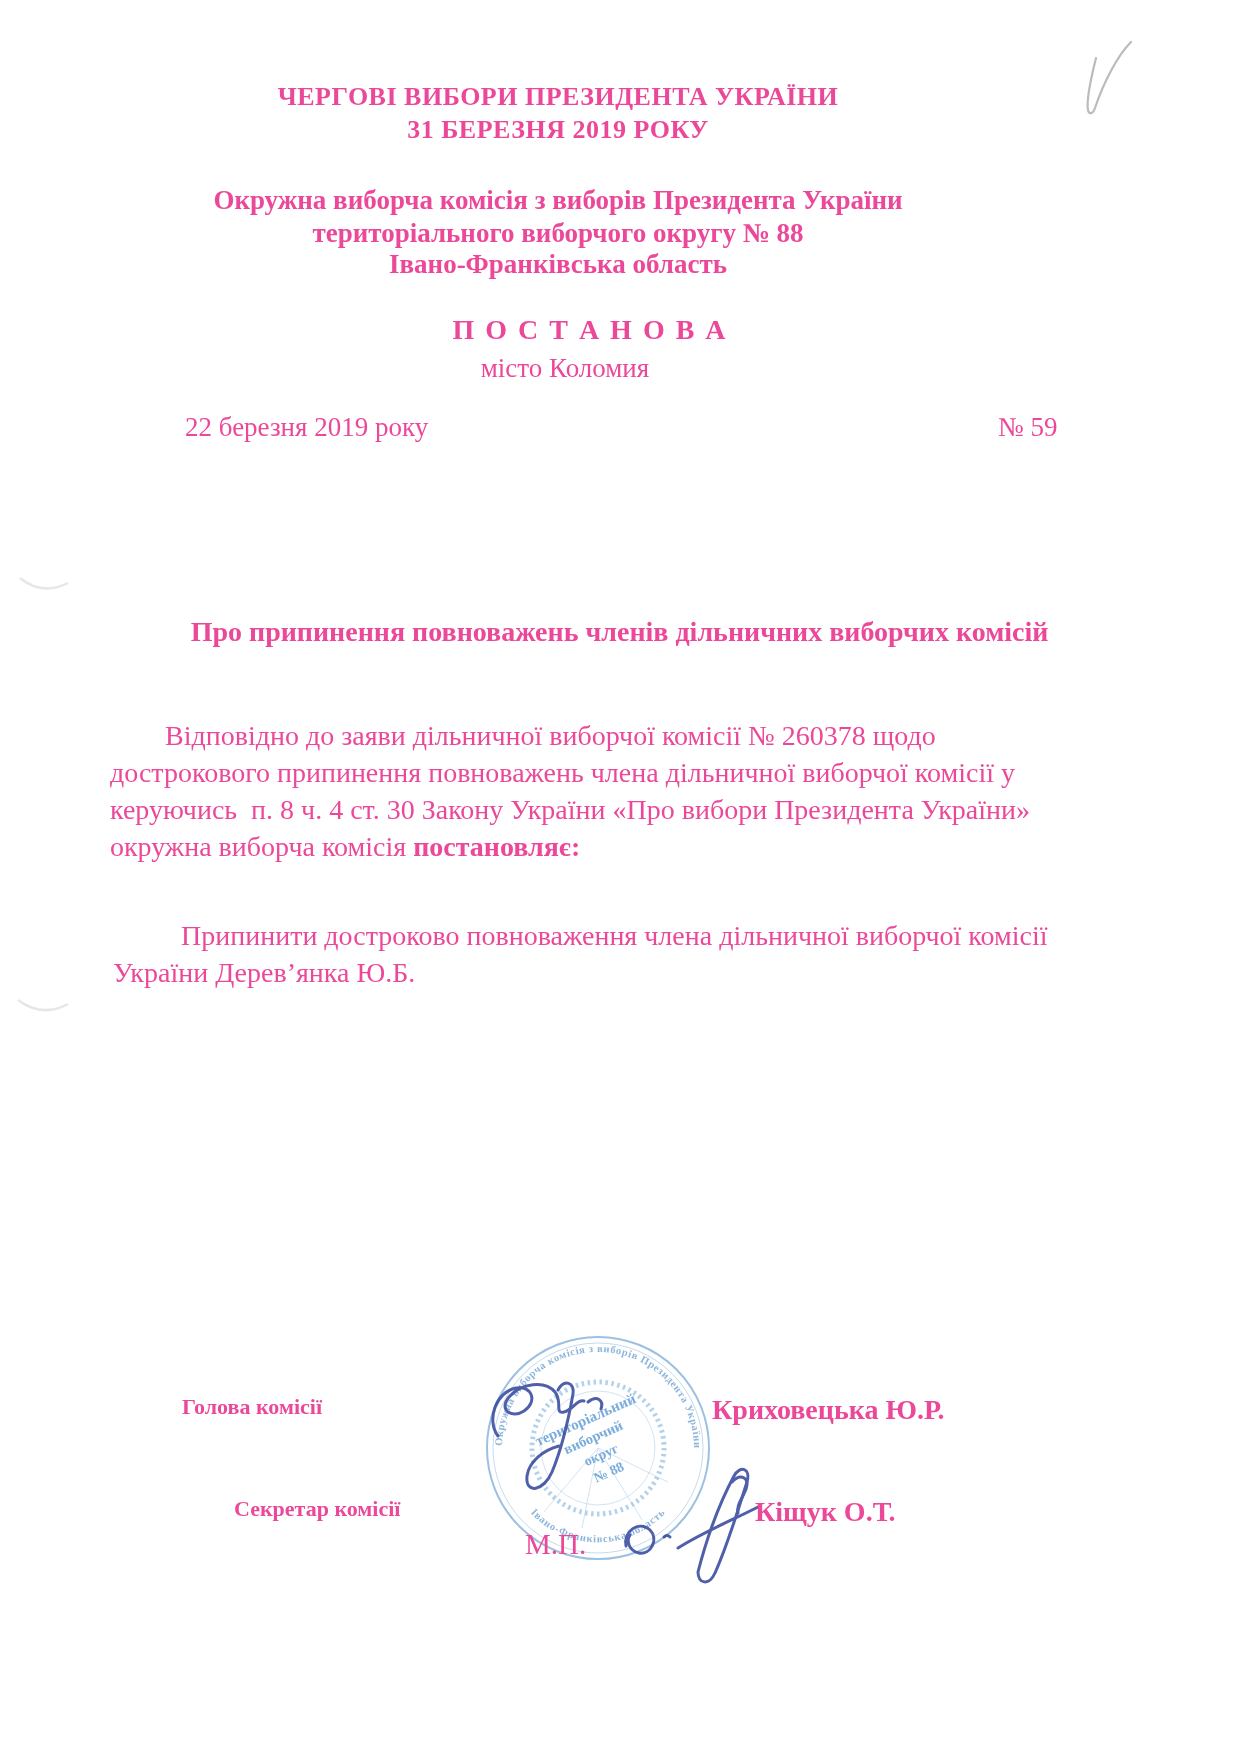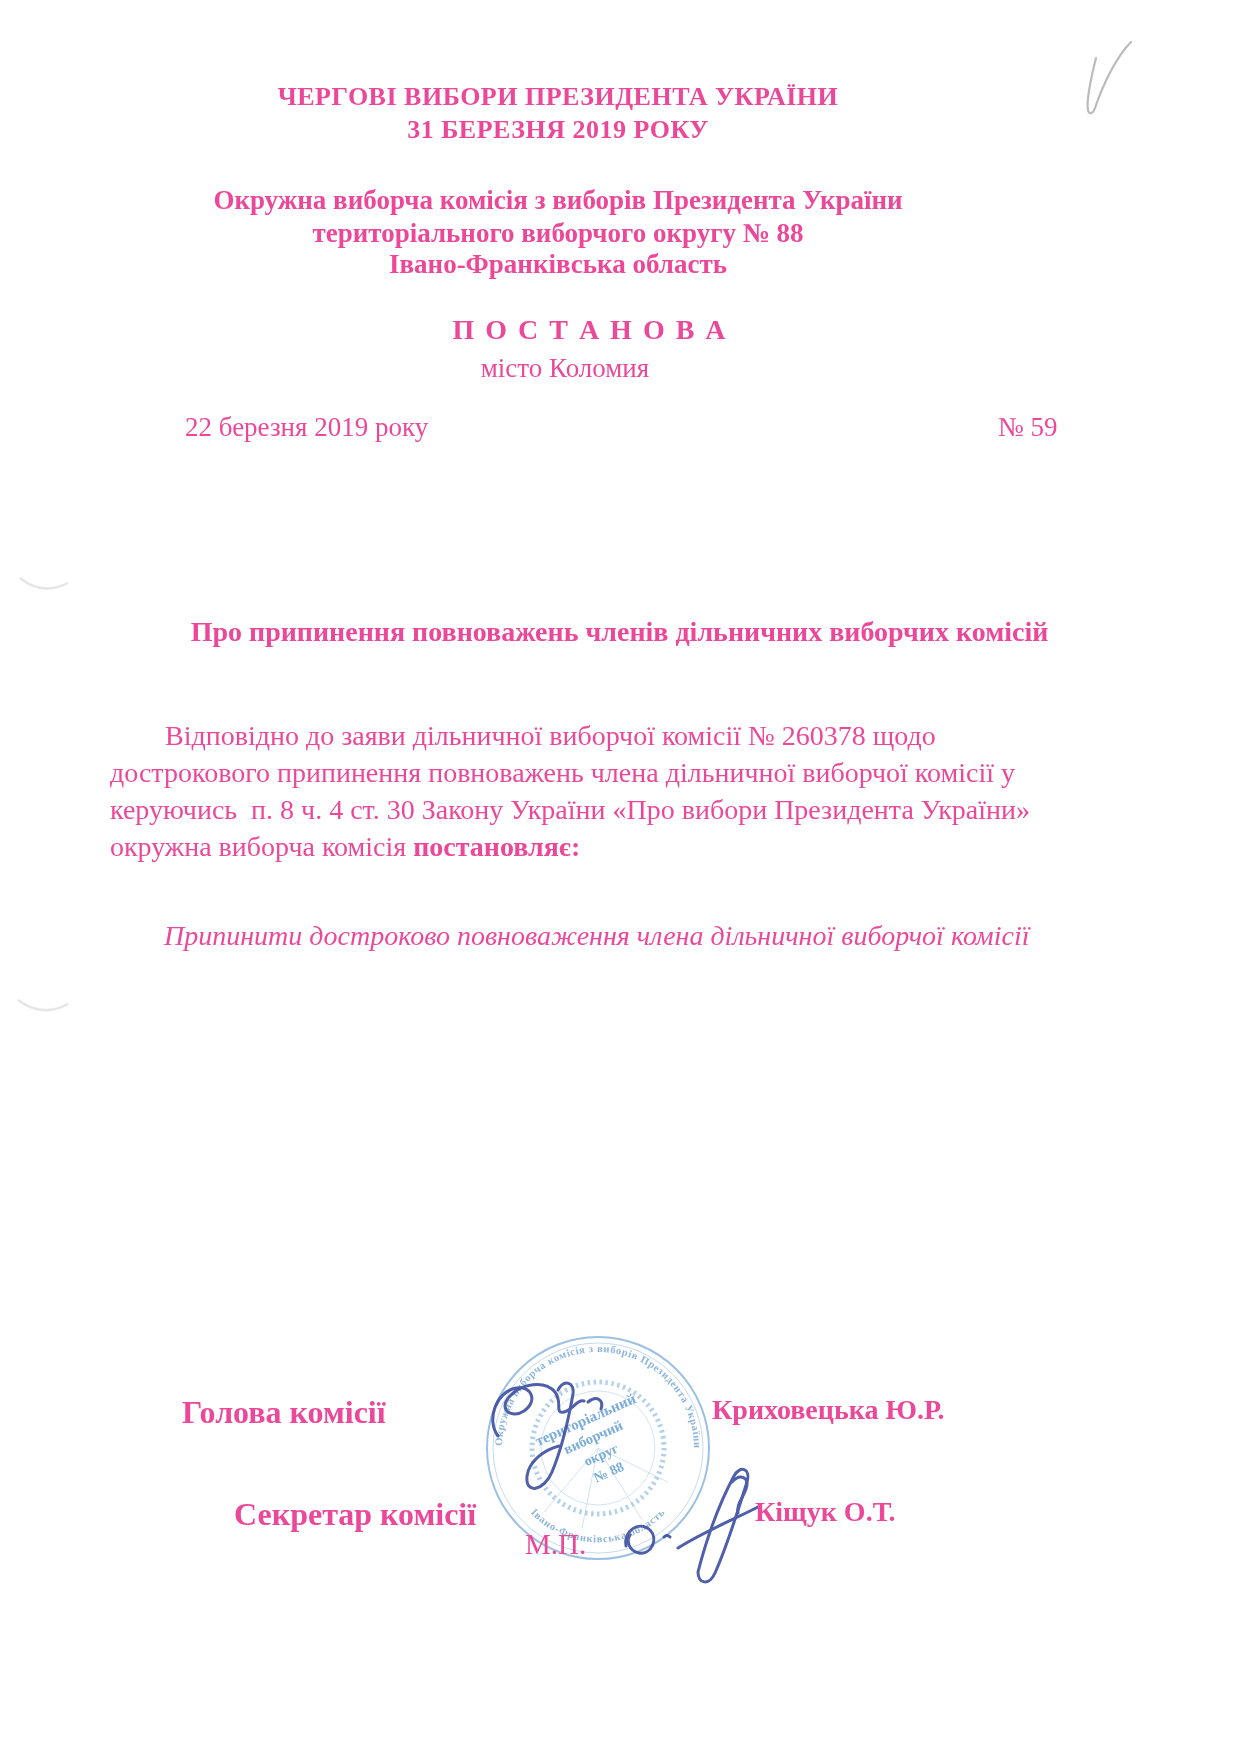--- a/index.html
+++ b/index.html
@@ -13,21 +13,21 @@
     padding-left:20px;
   }
   .abs{position:absolute;}
   .b{font-weight:bold;}
   .ctr{text-align:center;}
   .hdr{left:0;width:1116px;font-size:26px;font-weight:bold;letter-spacing:.5px;text-align:center;}
   .hdr2{left:0;width:1116px;font-size:27px;font-weight:bold;text-align:center;}
   .bodyline{font-size:28px;height:37px;white-space:pre-wrap;}
   .indent1{padding-left:55px;}
   .indent2{padding-left:68px;}
-  .siglabel{font-size:32px;font-weight:bold;}
+  .siglabel{font-size:22px;font-weight:bold;}
   .signame{font-size:28px;font-weight:bold;}
   svg{display:block;}
 </style>
 </head>
 <body>
 
 <div class="page">
 
   <svg class="abs" style="left:0;top:0;" width="1239" height="1752" viewBox="0 0 1239 1752">
     <path d="M 1096 58 c -5 20 -10 42 -8 52 c 1 5 5 4 7 -2 c 8 -24 22 -52 36 -66" fill="none" stroke="#a4a4a4" stroke-width="2.2" stroke-linecap="round" opacity="0.75"></path>
@@ -50,22 +50,23 @@
 
   <div class="abs ctr b" style="left:60px;top:616px;width:1119px;font-size:28px;">Про припинення повноважень членів дільничних виборчих комісій</div>
 
   <div class="abs" style="left:110px;top:720px;width:1035px;">
     <div class="bodyline indent1">Відповідно до заяви дільничної виборчої комісії № 260378 щодо</div>
     <div class="bodyline">дострокового припинення повноважень члена дільничної виборчої комісії у</div>
     <div class="bodyline">керуючись  п. 8 ч. 4 ст. 30 Закону України «Про вибори Президента України»</div>
     <div class="bodyline"><span>окружна виборча комісія </span><span class="b">постановляє:</span></div>
   </div>
 
-  <div class="abs" style="left:96px;top:920px;width:1035px;font-style:italic;">
+  <div class="abs" style="left:113px;top:920px;width:1035px;">
     <div class="bodyline indent2">Припинити достроково повноваження члена дільничної виборчої комісії</div>
+    <div class="bodyline">України Дерев’янка Ю.Б.</div>
   </div>
 
   <svg class="abs" style="left:472px;top:1316px;" width="252" height="262" viewBox="0 0 252 262" opacity="0.92">
     <defs>
       <path id="arcTop" d="M 30 132 A 96 96 0 1 1 222 132" fill="none"></path>
       <path id="arcBottom" d="M 44 176 A 92 92 0 0 0 208 176" fill="none"></path>
     </defs>
     <circle cx="126" cy="132" r="111" fill="none" stroke="#94bbdf" stroke-width="2"></circle>
     <circle cx="126" cy="132" r="105" fill="none" stroke="#a4c6e4" stroke-width="1" opacity="0.7"></circle>
     <text font-size="10.5" letter-spacing="0.6" fill="#84afd8" font-family="Liberation Serif, DejaVu Serif, serif" font-weight="bold">

